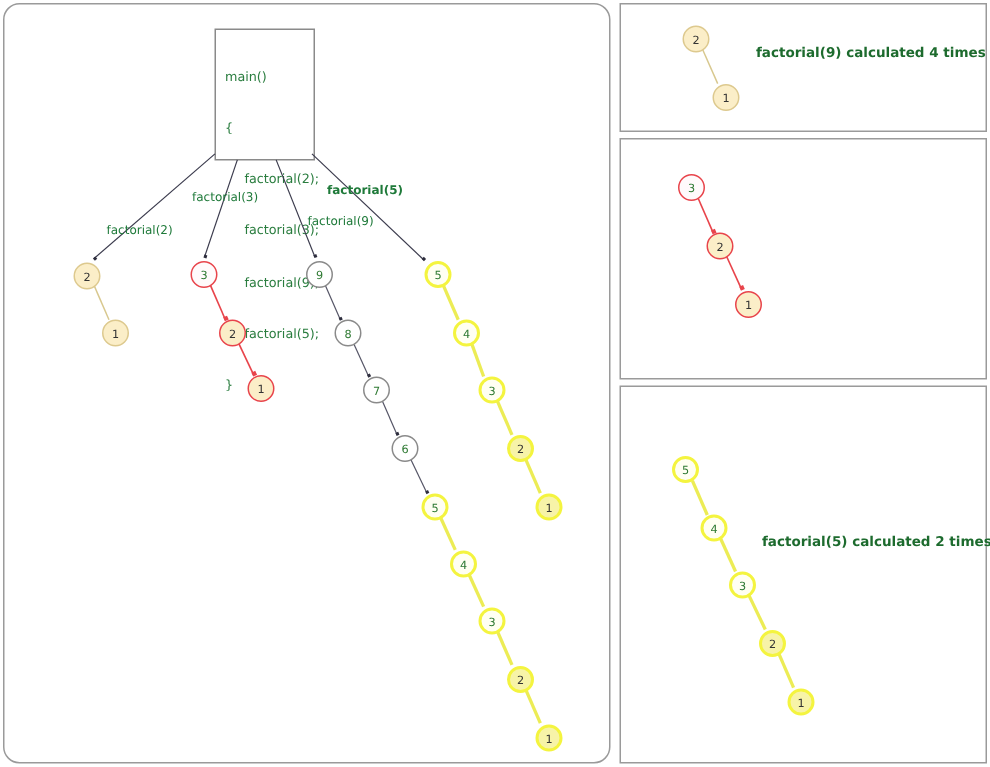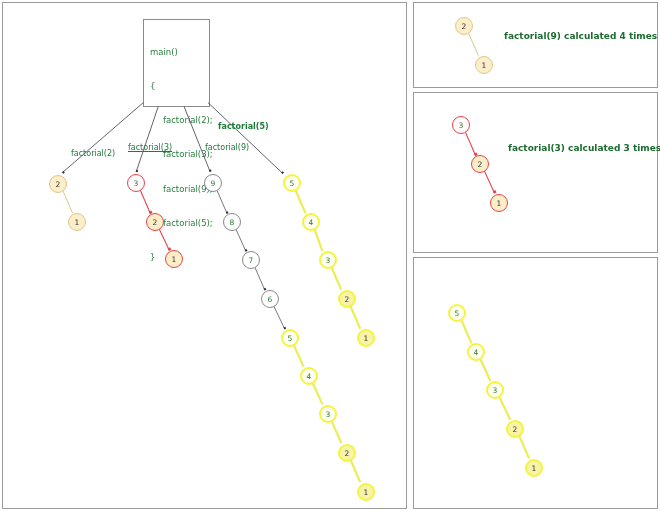--- a/index.html
+++ b/index.html
@@ -6,21 +6,21 @@
   html,body{margin:0;padding:0;background:#ffffff;}
   body{
     width:660px;height:511px;position:relative;overflow:hidden;
     font-family:"DejaVu Sans","Liberation Sans",sans-serif;
   }
   .panel{
     position:absolute;background:#ffffff;
     border:1px solid #9a9a9a;
     box-sizing:border-box;
   }
-  #main-panel{left:2px;top:2px;width:405px;height:507px;}
+  #main-panel{left:2px;top:2px;width:405px;height:507px;border-radius:11px;}
   #panel-f2{left:413px;top:2px;width:245px;height:86px;}
   #panel-f3{left:413px;top:92px;width:245px;height:161px;}
   #panel-f5{left:413px;top:257px;width:245px;height:252px;}
 
   svg{position:absolute;left:0;top:0;overflow:visible;}
   .svg-layer{position:absolute;left:0;top:0;width:100%;height:100%;}
 
   .codebox{
     position:absolute;
     border:1px solid #8a8a8a;
@@ -118,21 +118,21 @@
 
     <g>
       <line x1="294" y1="188" x2="304" y2="211" stroke="#ecec55" stroke-width="2.2"></line>
       <line x1="313" y1="227" x2="321" y2="249" stroke="#ecec55" stroke-width="2.2"></line>
       <line x1="330" y1="265" x2="340" y2="288" stroke="#ecec55" stroke-width="2.2"></line>
       <line x1="349" y1="304" x2="359" y2="327" stroke="#ecec55" stroke-width="2.2"></line>
     </g>
   </svg>
 
   <div class="edge-label" style="left:68px;top:126px;margin-top:20px;">factorial(2)</div>
-  <div class="edge-label" style="left:125px;top:140px;text-decoration:underline;">factorial(3)</div>
+  <div class="edge-label" style="left:125px;top:124px;">factorial(3)</div>
   <div class="edge-label" style="left:179px;top:140px;margin-left:23px;">factorial(9)</div>
   <div class="edge-label" style="left:215px;top:119px;font-weight:bold;">factorial(5)</div>
 
   <div class="node" style="left:46px;top:172px;width:18px;height:18px;background:#fbeec8;border:1px solid #ddc98e;color:#333;">2</div>
   <div class="node" style="left:65px;top:210px;width:18px;height:18px;background:#fbeec8;border:1px solid #ddc98e;color:#333;">1</div>
 
   <div class="node" style="left:124px;top:171px;width:18px;height:18px;background:#fffafb;border:1.2px solid #e8444b;color:#2f7a33;">3</div>
   <div class="node" style="left:143px;top:210px;width:18px;height:18px;background:#fbeec8;border:1.2px solid #e8444b;color:#333;">2</div>
   <div class="node" style="left:162px;top:247px;width:18px;height:18px;background:#fbeec8;border:1.2px solid #e8444b;color:#333;">1</div>
 
@@ -168,28 +168,28 @@
       <marker id="arrRed2" markerWidth="5" markerHeight="5" refX="2.5" refY="2.5" orient="auto">
         <rect x="0.6" y="0.6" width="2.6" height="2.6" fill="#e8444b"></rect>
       </marker>
     </defs>
     <line x1="52" y1="40" x2="62" y2="63" stroke="#e8444b" stroke-width="1.1" marker-end="url(#arrRed2)"></line>
     <line x1="71" y1="79" x2="81" y2="101" stroke="#e8444b" stroke-width="1.1" marker-end="url(#arrRed2)"></line>
   </svg>
   <div class="node" style="left:38px;top:23px;width:18px;height:18px;background:#fffafb;border:1.2px solid #e8444b;color:#2f7a33;">3</div>
   <div class="node" style="left:57px;top:62px;width:18px;height:18px;background:#fbeec8;border:1.2px solid #e8444b;color:#333;">2</div>
   <div class="node" style="left:76px;top:101px;width:18px;height:18px;background:#fbeec8;border:1.2px solid #e8444b;color:#333;">1</div>
-  <div class="caption" style="left:94px;top:50px;">factorial(3) calculated 3 times</div>
 </div>
 
 <div class="panel" id="panel-f5">
   <svg class="svg-layer" viewBox="0 0 245 252" preserveAspectRatio="none">
     <line x1="48" y1="63" x2="58" y2="86" stroke="#ecec55" stroke-width="2.2"></line>
     <line x1="67" y1="102" x2="77" y2="124" stroke="#ecec55" stroke-width="2.2"></line>
     <line x1="86" y1="140" x2="97" y2="163" stroke="#ecec55" stroke-width="2.2"></line>
     <line x1="106" y1="179" x2="116" y2="202" stroke="#ecec55" stroke-width="2.2"></line>
   </svg>
   <div class="node" style="left:34px;top:46px;width:18px;height:18px;background:#fffff2;border:2px solid #f4f43f;color:#2f7a33;">5</div>
   <div class="node" style="left:53px;top:85px;width:18px;height:18px;background:#fffff2;border:2px solid #f4f43f;color:#2f7a33;">4</div>
   <div class="node" style="left:72px;top:123px;width:18px;height:18px;background:#fffff2;border:2px solid #f4f43f;color:#2f7a33;">3</div>
   <div class="node" style="left:92px;top:162px;width:18px;height:18px;background:#f7f3a8;border:2px solid #f4f43f;color:#333;">2</div>
   <div class="node" style="left:111px;top:201px;width:18px;height:18px;background:#f7f3a8;border:2px solid #f4f43f;color:#333;">1</div>
+  <div class="caption" style="left:94px;top:99px;">factorial(5) calculated 2 times</div>
 </div>
 
 </body></html>

